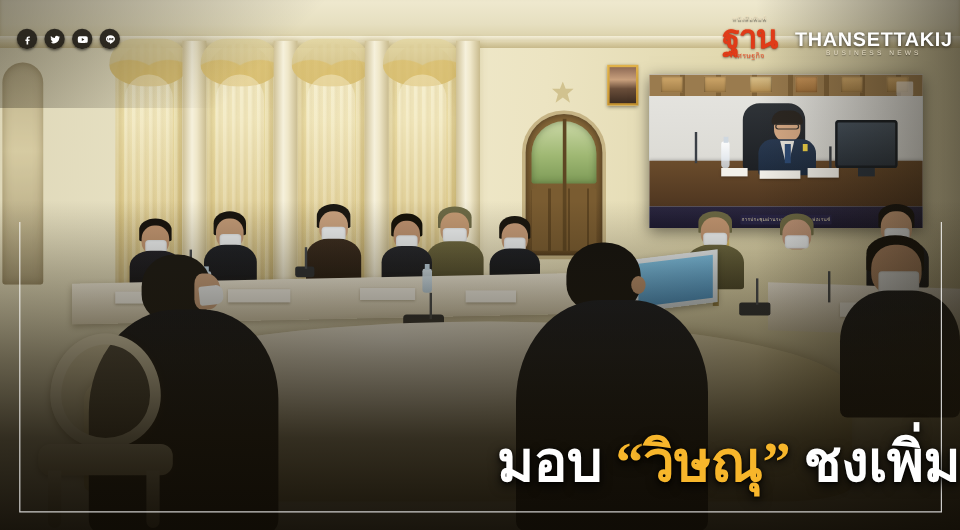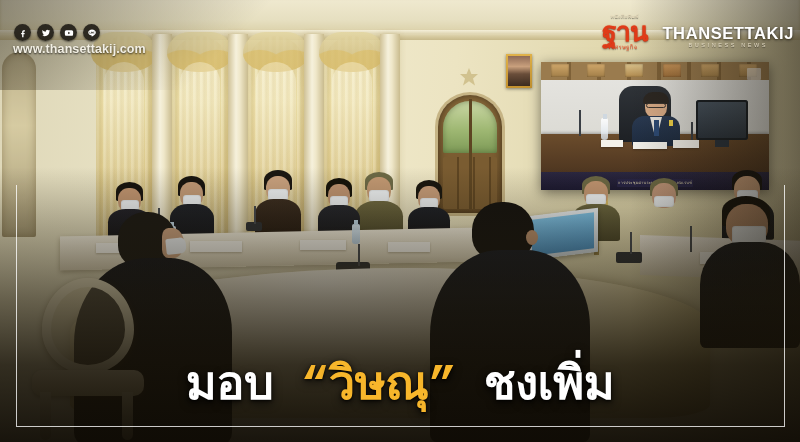--- a/index.html
+++ b/index.html
@@ -409,22 +409,22 @@
   }
   .brand-en-sub {
     font-size:5.5px; color:#efe6cf; letter-spacing:2.6px;
     margin-top:1px; text-align:center; opacity:.88;
     text-shadow:0 1px 1px rgba(0,0,0,.55);
   }
 
   
   .headline {
     position:absolute; left:0; right:0; bottom:28px;
-    text-align:center;
-    font-family:Liberation Mono, monospace;
+    text-align:right;
+    font-family:Liberation Serif, serif;
     pointer-events:none;
   }
   .hl-line {
     font-size:47px; font-weight:bold; color:#ffffff;
     line-height:1.18; letter-spacing:-.5px;
     text-shadow:0 3px 10px rgba(0,0,0,.85), 0 1px 3px rgba(0,0,0,.9);
     white-space:nowrap;
   }
   .hl-quote { color:#f7b62b; }
   .hl-name  { color:#f7b62b; }
@@ -644,21 +644,20 @@
           <path d="M22 12s0-3.1-.4-4.6a2.4 2.4 0 0 0-1.7-1.7C18.4 5.3 12 5.3 12 5.3s-6.4 0-7.9.4A2.4 2.4 0 0 0 2.4 7.4C2 8.9 2 12 2 12s0 3.1.4 4.6c.2.9.9 1.5 1.7 1.7 1.5.4 7.9.4 7.9.4s6.4 0 7.9-.4a2.4 2.4 0 0 0 1.7-1.7C22 15.1 22 12 22 12zM10 15V9l5.2 3z"></path>
         </svg>
     </span>
     <span class="sicon" title="LINE">
       <svg viewBox="0 0 24 24">
           <path d="M12 3.4c-5 0-9 3.2-9 7.2 0 3.6 3.2 6.6 7.5 7.1.3.1.7.2.8.5.1.3 0 .7 0 1l-.2.8c0 .2-.2.9.8.5s5.4-3.2 7.4-5.5c1.3-1.5 1.9-2.9 1.9-4.4 0-4-4-7.2-9.2-7.2zM8.3 13.2H6.5c-.3 0-.5-.2-.5-.5V9.2c0-.3.2-.5.5-.5s.5.2.5.5v3h1.3c.3 0 .5.2.5.5s-.2.5-.5.5zm2-.5c0 .3-.2.5-.5.5s-.5-.2-.5-.5V9.2c0-.3.2-.5.5-.5s.5.2.5.5zm4.3 0c0 .2-.2.4-.4.5h-.2c-.2 0-.3-.1-.4-.2l-1.8-2.4v2.1c0 .3-.2.5-.5.5s-.5-.2-.5-.5V9.2c0-.2.2-.4.4-.5h.2c.1 0 .3.1.4.2l1.8 2.4V9.2c0-.3.2-.5.5-.5s.5.2.5.5zm3-2.2c.3 0 .5.2.5.5s-.2.5-.5.5h-1.3v.8h1.3c.3 0 .5.2.5.5s-.2.5-.5.5h-1.8c-.3 0-.5-.2-.5-.5V9.2c0-.3.2-.5.5-.5h1.8c.3 0 .5.2.5.5s-.2.5-.5.5h-1.3v.8z"></path>
         </svg>
     </span>
   </div>
 
-  <div class="site-url">www.thansettakij.com</div>
 
   <div class="brand">
     <div class="brand-left">
       <div class="brand-kicker">หนังสือพิมพ์</div>
       <div class="brand-thai">ฐาน</div>
       <div class="brand-subthai">เศรษฐกิจ</div>
     </div>
     <div class="brand-right">
       <div class="brand-en">THANSETTAKIJ</div>
       <div class="brand-en-sub">BUSINESS NEWS</div>

